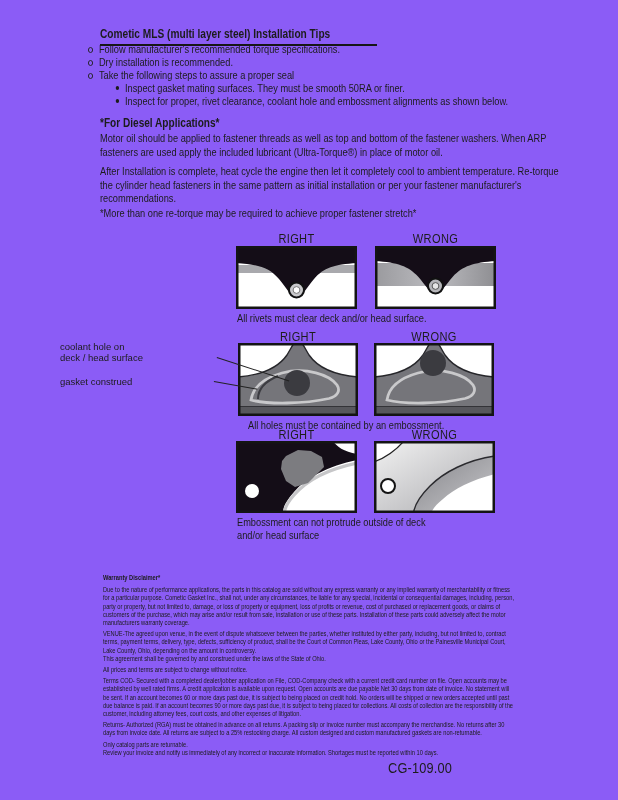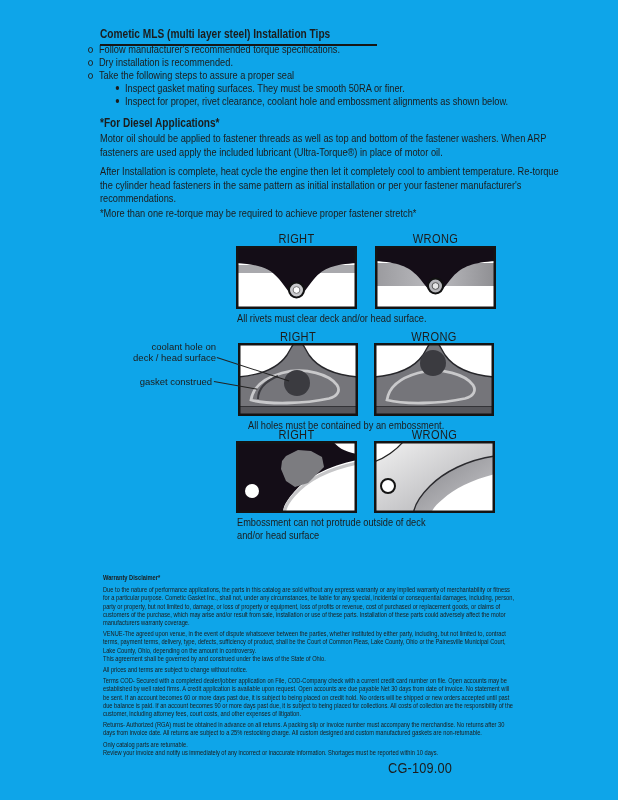--- a/index.html
+++ b/index.html
@@ -1,16 +1,16 @@
 <!DOCTYPE html>
 <html><head>
 <meta charset="utf-8">
 <style>
   html,body{margin:0;padding:0;background:#ffffff;}
-  .page{position:relative;width:618px;height:800px;background:#0ea5e9;overflow:hidden;
+  .page{position:relative;width:618px;height:800px;background:#8b5cf6;overflow:hidden;
         font-family:"Liberation Sans","DejaVu Sans",sans-serif;color:#1c1c1c;}
   .abs{position:absolute;}
   .cond{transform:scaleX(0.84);transform-origin:0 0;}
   .pre{white-space:pre-line;}
 
   .title-wrap{left:100px;top:24px;border-bottom:2px solid #161616;padding-bottom:2px;width:277px;}
   .title-text{display:inline-block;white-space:nowrap;font-size:13px;font-weight:bold;
               transform:scaleX(0.78);transform-origin:0 0;}
 
   .bullets{left:88px;top:43px;width:560px;font-size:11px;line-height:13px;}
@@ -18,21 +18,21 @@
   .b-row.sub{padding-left:33px;}
   .ring{flex:none;width:4px;height:4px;border:1.2px solid #222;border-radius:50%;margin:4px 7px 0 0;}
   .dot{flex:none;width:4px;height:4px;background:#1c1c1c;border-radius:50%;margin:4px 7px 0 0;}
 
   .h2{left:100px;top:116px;font-size:12px;font-weight:bold;white-space:nowrap;}
   .body-par{left:100px;width:560px;font-size:11px;line-height:13.5px;}
 
   .dlabel{font-size:13px;text-align:center;transform:scaleX(0.85);letter-spacing:0.4px;}
   .cap{font-size:11px;line-height:13px;width:340px;}
 
-  .ann{font-size:9.5px;line-height:11px;text-align:right;}
+  .ann{font-size:9.5px;line-height:11px;text-align:left;}
   .leader{position:absolute;height:0;border-top:1.2px solid #222;transform-origin:0 0;}
 
   .legal{left:103px;top:574px;width:492px;font-size:6.8px;line-height:8.2px;}
   .legal h3{margin:0 0 4px 0;font-size:6.8px;}
   .legal p{margin:0 0 3px 0;}
 
   .code{left:388px;top:760px;font-size:14.5px;transform:scaleX(0.88);transform-origin:0 0;letter-spacing:0.2px;}
   svg{display:block;}
 </style>
 </head>

